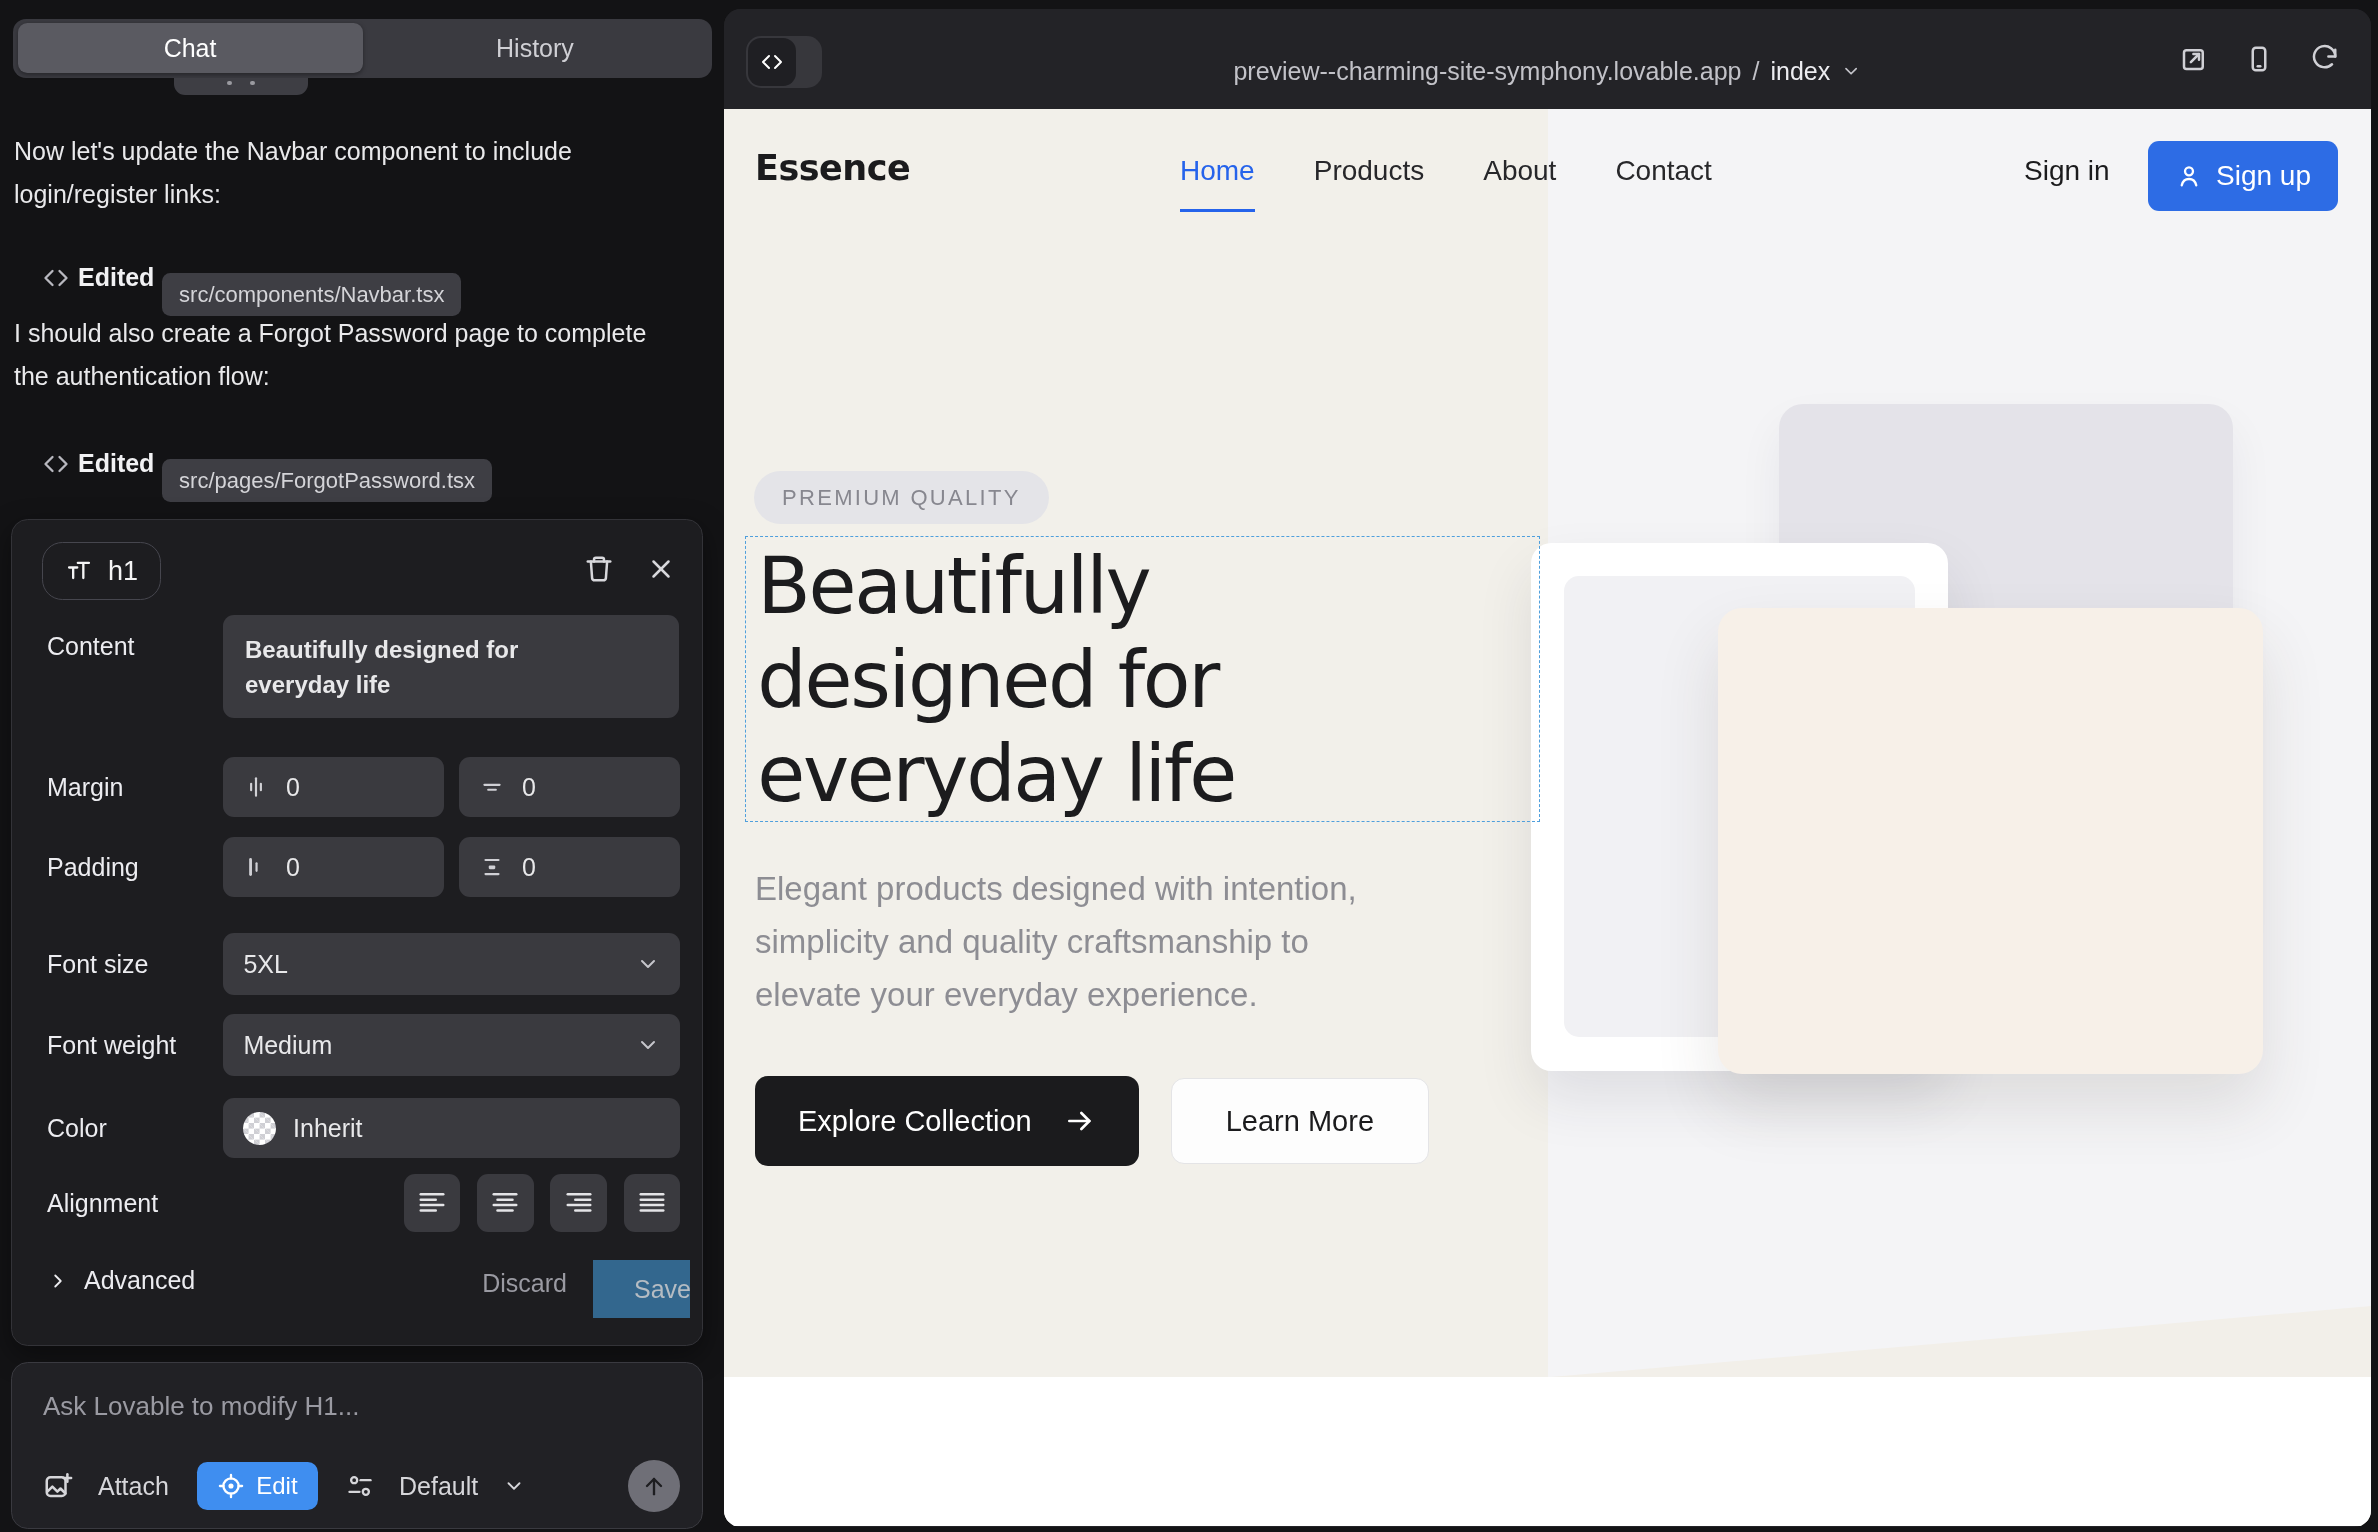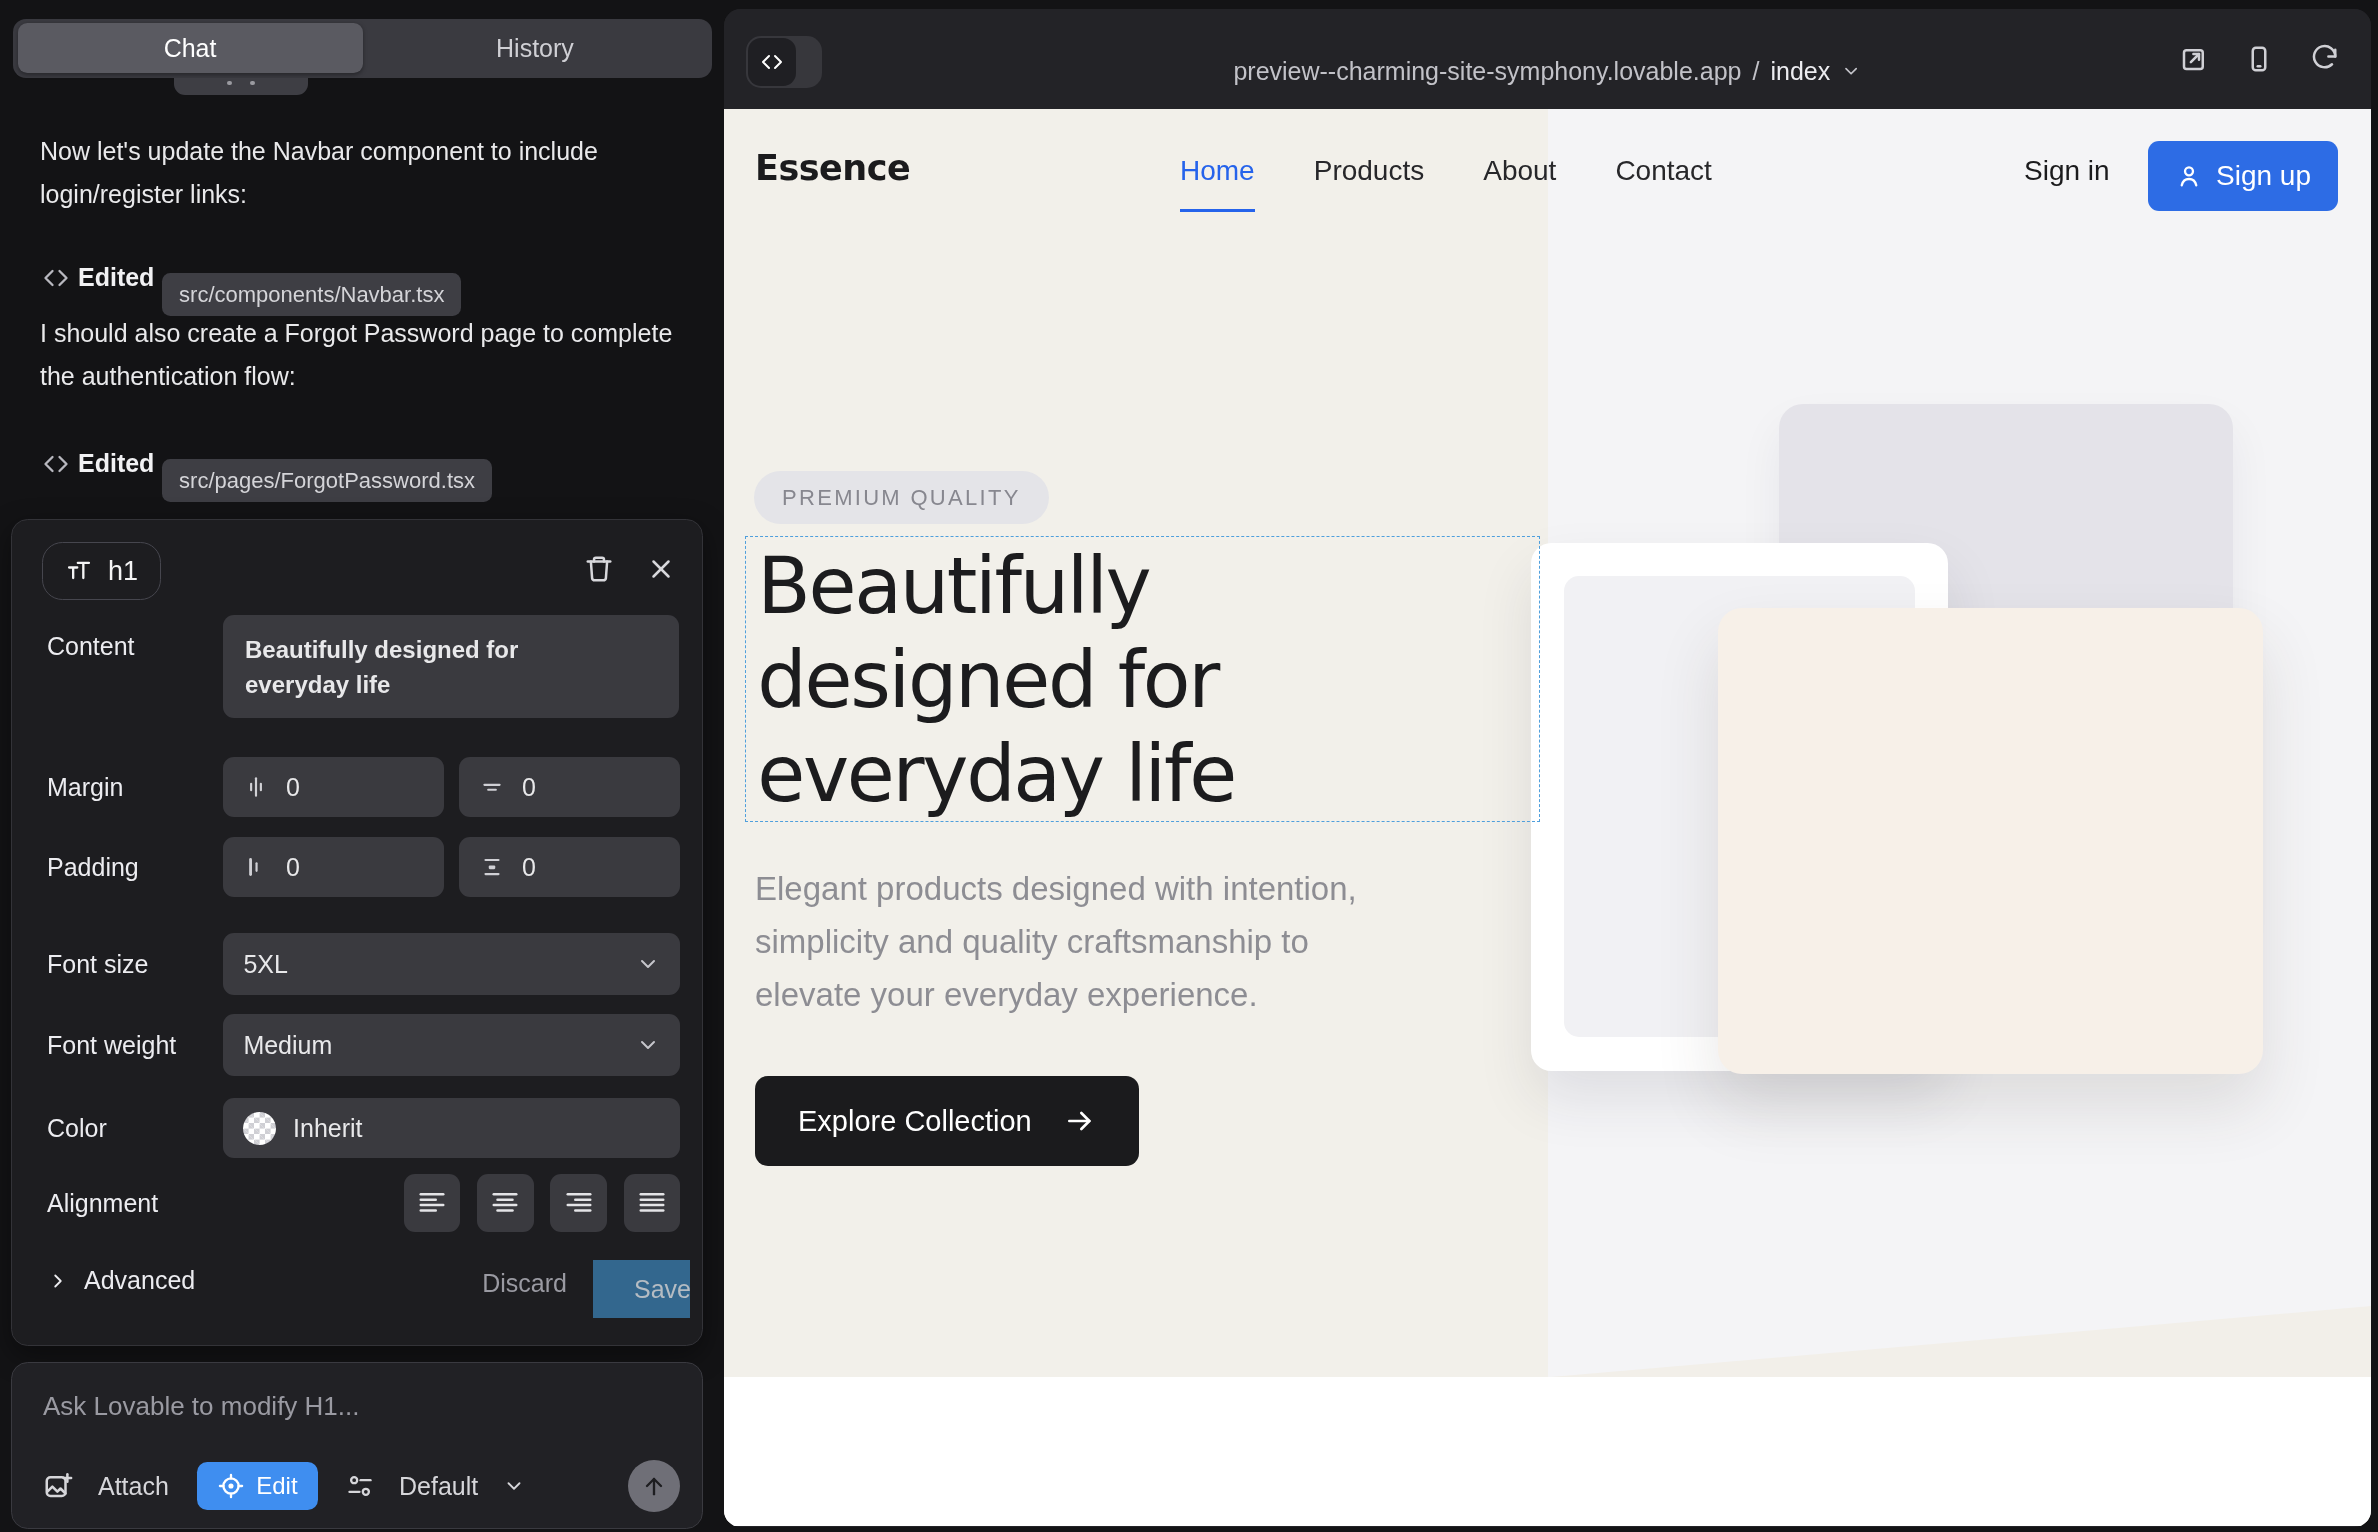--- a/index.html
+++ b/index.html
@@ -9,21 +9,21 @@
   .ico { stroke:currentColor; fill:none; stroke-width:2; stroke-linecap:round; stroke-linejoin:round; }
 
   
   #sidebar { position:absolute; left:0; top:0; width:722px; height:1532px; }
   .tabs { position:absolute; left:13px; top:18.6px; width:699px; height:59px; background:#3a3a40; border-radius:13px; display:flex; padding:4.6px; }
   .tab { flex:1; display:flex; align-items:center; justify-content:center; font-size:25px; color:#cfcfd4; border-radius:9.3px; cursor:pointer; }
   .tab.active { background:#5a5a61; color:#fff; box-shadow:0 1.9px 4.6px rgba(0,0,0,.35); }
   .scroll-sliver { position:absolute; left:174px; top:78px; width:134px; height:16.7px; background:#3e3e44; border-radius:0 0 11px 11px; display:flex; align-items:flex-start; justify-content:center; gap:18.6px; padding-top:2.8px; }
   .scroll-sliver i { width:4.6px; height:4.6px; border-radius:50%; background:#9a9aa0; }
 
-  .msg { position:absolute; left:40px; width:659px; font-size:25px; line-height:43px; color:#e9e9eb; }
+  .msg { position:absolute; left:14px; width:659px; font-size:25px; line-height:43px; color:#e9e9eb; }
   .edited-row { position:absolute; left:42px; display:flex; align-items:center; gap:8px; }
   .edited-row .code-ic { color:#b8b8bf; }
   .edited-label { font-size:25px; font-weight:bold; color:#f1f1f3; }
   .file-chip { height:43px; display:flex; align-items:center; padding:0 16.7px; background:#3e3e44; border-radius:8.3px; font-size:22px; color:#d4d4d8;margin-top:34px; }
 
   
   .panel { position:absolute; left:11px; top:519px; width:692px; height:827px; background:#1d1d20; border:0.9px solid #333338; border-radius:16.7px; box-shadow:0 9.3px 28px rgba(0,0,0,.4); }
   .tag-chip { position:absolute; left:30px; top:22px; height:58px; padding:0 22px; border:0.9px solid #46464e; border-radius:20.4px; display:flex; align-items:center; gap:15px; color:#f4f4f5; }
   .tag-chip .tagname { font-size:27px; }
   .panel-icon-btn { position:absolute; top:28px; width:41px; height:41px; display:flex; align-items:center; justify-content:center; color:#d8d8dc; cursor:pointer; }
@@ -453,16 +453,17 @@
     <div class="ctas">
       <button class="cta-primary">
         <span>Explore Collection</span>
         <span>
             <svg class="ico" width="32" height="32" viewBox="0 0 24 24">
               <path d="M4 12h15"></path>
               <path d="m13 6 6 6-6 6"></path>
             </svg>
           </span>
       </button>
+      <button class="cta-secondary">Learn More</button>
     </div>
   </div>
 </div>
 
 
 </body></html>

